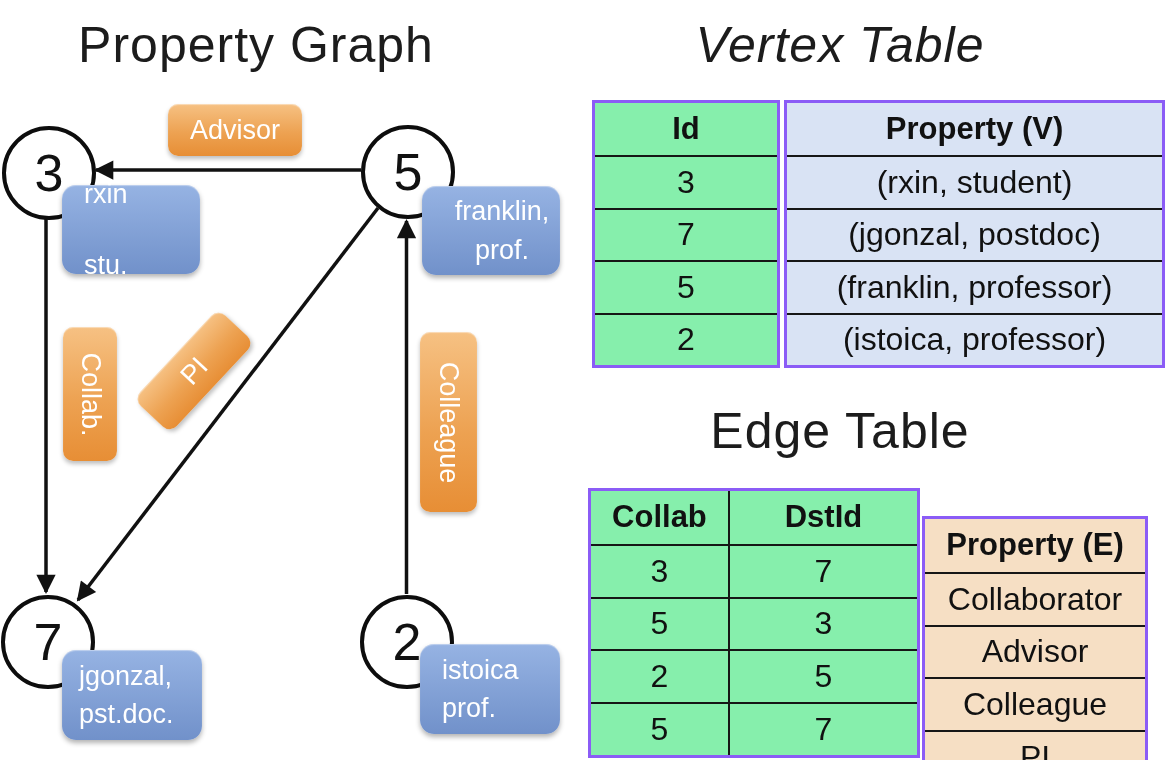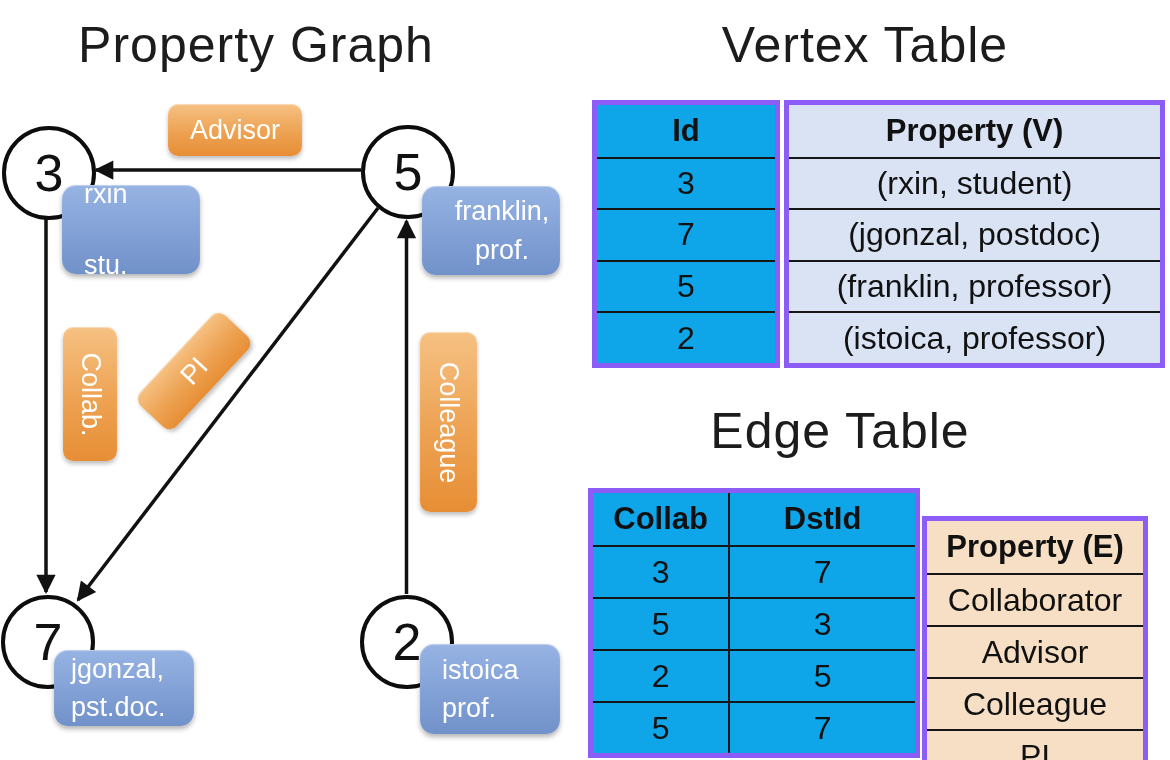--- a/index.html
+++ b/index.html
@@ -5,21 +5,21 @@
   html,body{margin:0;padding:0;background:#ffffff;}
   .canvas{
     position:relative;width:1170px;height:760px;overflow:hidden;background:#fff;
     font-family:"Liberation Sans","DejaVu Sans",sans-serif;color:#161616;border-radius:13px;
   }
   .big-title{
     position:absolute;margin:0;font-size:50px;font-weight:400;letter-spacing:1px;
     text-align:center;color:#1c1c1c;white-space:nowrap;
   }
   #graph-title{left:0;top:16px;width:512px;}
-  #vertex-table-title{left:610px;top:16px;width:510px;}
+  #vertex-table-title{left:585px;top:16px;width:510px;font-style:italic;}
   #edge-table-title{left:585px;top:402px;width:510px;}
 
   svg.edges{position:absolute;left:0;top:0;z-index:1;}
 
   .vertex-circle{
     position:absolute;width:86px;height:86px;border-radius:50%;
     border:4px solid #0d0d0d;background:#ffffff;z-index:2;
     display:flex;align-items:center;justify-content:center;
     font-size:52px;color:#111;
   }
@@ -44,26 +44,26 @@
   .vbox{
     position:absolute;z-index:4;border-radius:14px;
     background:linear-gradient(180deg,var(--vertex-box-blue-top,#96b3e3) 0%,var(--vertex-box-blue-bottom,#7191ca) 100%);
     box-shadow:0 3px 5px rgba(0,0,0,0.3), inset 0 1px 1px rgba(255,255,255,0.4);
     color:#fff;font-size:27px;line-height:1.42;
     display:flex;flex-direction:column;justify-content:center;
     padding-left:22px;box-sizing:border-box;
   }
   #vbox-3{left:62px;top:185px;width:138px;height:89px;gap:32px;}
   #vbox-5{left:422px;top:186px;width:138px;height:89px;align-items:center;}
-  #vbox-7{left:54px;top:650px;width:140px;height:76px;padding-left:17px;}
+  #vbox-7{left:62px;top:650px;width:140px;height:90px;padding-left:17px;}
   #vbox-2{left:420px;top:644px;width:140px;height:90px;}
 
   .tpanel{
-    position:absolute;box-sizing:border-box;border:5px solid #8b5cf6;
-    display:grid;z-index:2;background:#0ea5e9;
+    position:absolute;box-sizing:border-box;border:3px solid #8b5cf6;
+    display:grid;z-index:2;background:#86efac;
   }
   .tpanel .cell{
     display:flex;align-items:center;justify-content:center;
     font-size:32px;color:#111;box-sizing:border-box;white-space:nowrap;
   }
   .tpanel .cell.th{font-weight:bold;font-size:31px;}
   .tpanel .cell.bt{border-top:2px solid #161616;}
   .tpanel .cell.bl{border-left:2px solid #161616;}
 
   #vt-id{left:592px;top:100px;width:188px;height:268px;grid-template-rows:repeat(5,1fr);}

